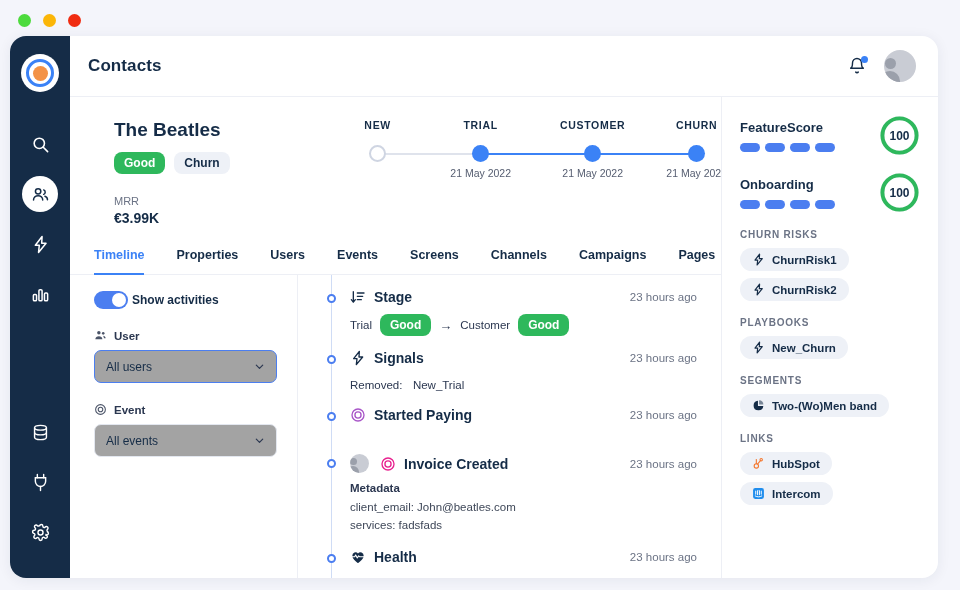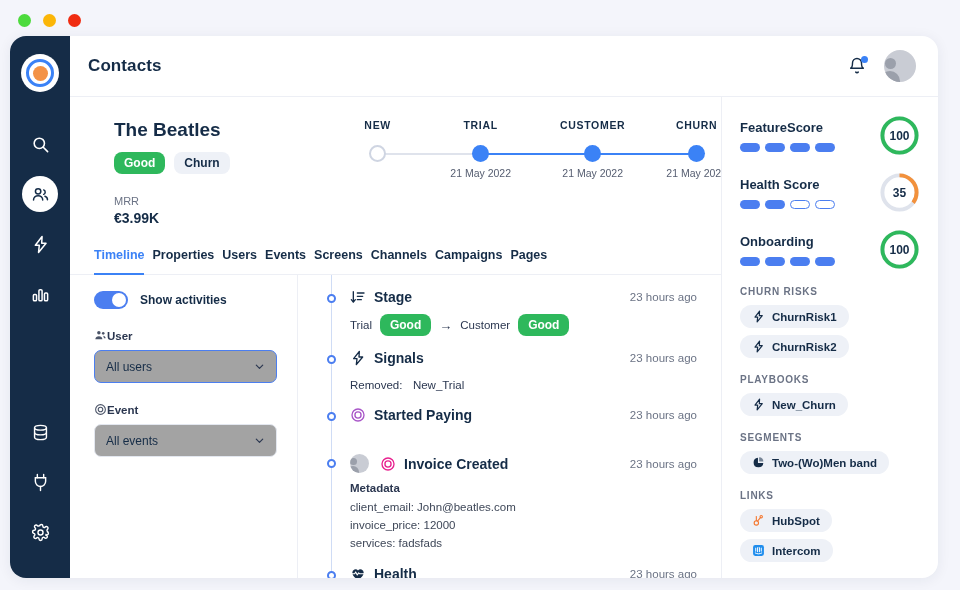--- a/index.html
+++ b/index.html
@@ -99,36 +99,36 @@
      left: 50%; transform: translateX(-50%); white-space: nowrap; }
   .track .line { position: absolute; height: 2px; top: 34px; }
   .track .line.off { background: #dfe3ec; }
   .track .line.on  { background: #3b82f6; }
   .node { position: absolute; top: 26px; width: 17px; height: 17px; border-radius: 50%;
      margin-left: -8.5px; }
   .node.on  { background: #3b82f6; }
   .node.off { background: #ffffff; border: 2px solid #cfd5e2; }
 
   
-  .tabs { display: flex; gap: 8px; padding: 0 24px; border-bottom: 1px solid #edeff5; flex: none;
+  .tabs { display: flex; gap: 32px; padding: 0 24px; border-bottom: 1px solid #edeff5; flex: none;
           margin-top: 16px; }
   .tab { font-size: 12.5px; font-weight: bold; color: #152c47; padding: 6px 0 11px 0; cursor: pointer;
          border-bottom: 2px solid transparent; margin-bottom: -1px; }
   .tab.active { color: #3b82f6; border-bottom-color: #3b82f6; }
 
   
   .lower { flex: 1 1 auto; display: flex; min-height: 0; }
   .filters { width: 228px; flex: none; padding: 16px 20px 0 24px; border-right: 1px solid #edeff5; }
-  .togrow { display: flex; align-items: center; gap: 12px; }
+  .togrow { display: flex; align-items: center; gap: 4px; }
   .toggle { width: 34px; height: 18px; border-radius: 9px; background: #4b7ef0; position: relative; cursor: pointer; }
   .toggle .knob { position: absolute; top: 2px; right: 2px; width: 14px; height: 14px;
      border-radius: 50%; background: #ffffff; }
   .togrow .txt { font-size: 12px; font-weight: bold; color: #152c47; }
   .fgroup { margin-top: 20px; }
-  .flabel { display: flex; align-items: center; font-size: 11.5px; font-weight: bold; color: #2b3750; }
+  .flabel { display: flex; align-items: center; gap: 7px; font-size: 11.5px; font-weight: bold; color: #2b3750; }
   .flabel svg { width: 13px; height: 13px; display: block; color: #4b5468; }
   .select {
     margin-top: 8px; height: 33px; border-radius: 7px; background: #a3a3a3;
     border: 1px solid #e3e7ef; display: flex; align-items: center; padding: 0 11px;
     font-size: 12px; color: #152c47; cursor: pointer;
   }
   .select.focus { border: 1.5px solid #4b7ef0; }
   .select .sp { flex: 1 1 auto; }
   .select .chev { width: 11px; height: 11px; color: #2b3750; }
 
@@ -463,21 +463,20 @@
                         <circle cx="12" cy="12" r="9"></circle>
                         <circle cx="12" cy="12" r="4.6"></circle>
                       </svg>
                   </span>
                   <span class="ev-title">Invoice Created</span>
                   <span class="ev-time">23 hours ago</span>
                 </div>
                 <div class="ev-body">
                   <div class="meta-t">Metadata</div>
                   <div class="meta-l">client_email: John@beatles.com</div>
-                  <div class="meta-l">invoice_price: 12000</div>
                   <div class="meta-l">services: fadsfads</div>
                 </div>
               </div>
 
               <div class="ev">
                 <span class="dot"></span>
                 <div class="ev-head">
                   <span class="eicon">
                     <svg viewBox="0 0 24 24" fill="#152c47">
                         <path d="M12 21s-8.5-5.4-8.5-11A4.9 4.9 0 0 1 12 6.6 4.9 4.9 0 0 1 20.5 10c0 5.6-8.5 11-8.5 11z"></path>
@@ -506,38 +505,20 @@
             </div>
             <div class="ring-wrap">
               <svg viewBox="0 0 42 42" width="41" height="41">
                 <circle cx="21" cy="21" r="17.5" fill="none" stroke="#dfe3ec" stroke-width="4"></circle>
                 <circle cx="21" cy="21" r="17.5" fill="none" stroke="#2eb85c" stroke-width="4" stroke-dasharray="109.9 109.9" stroke-dashoffset="0" transform="rotate(-90 21 21)" stroke-linecap="butt"></circle>
               </svg>
               <span class="num">100</span>
             </div>
           </div>
 
-          <div class="score">
-            <div class="sl">
-              <div class="s-name">Health Score</div>
-              <div class="pills">
-                <span class="pill on"></span>
-                  <span class="pill on"></span>
-                  <span class="pill off"></span>
-                  <span class="pill off"></span>
-              </div>
-            </div>
-            <div class="ring-wrap">
-              <svg viewBox="0 0 42 42" width="41" height="41">
-                <circle cx="21" cy="21" r="17.5" fill="none" stroke="#dfe3ec" stroke-width="4"></circle>
-                <circle cx="21" cy="21" r="17.5" fill="none" stroke="#f2913c" stroke-width="4" stroke-dasharray="38.5 71.4" stroke-dashoffset="0" transform="rotate(-90 21 21)" stroke-linecap="butt"></circle>
-              </svg>
-              <span class="num">35</span>
-            </div>
-          </div>
 
           <div class="score">
             <div class="sl">
               <div class="s-name">Onboarding</div>
               <div class="pills">
                 <span class="pill on"></span>
                   <span class="pill on"></span>
                   <span class="pill on"></span>
                   <span class="pill on"></span>
               </div>

